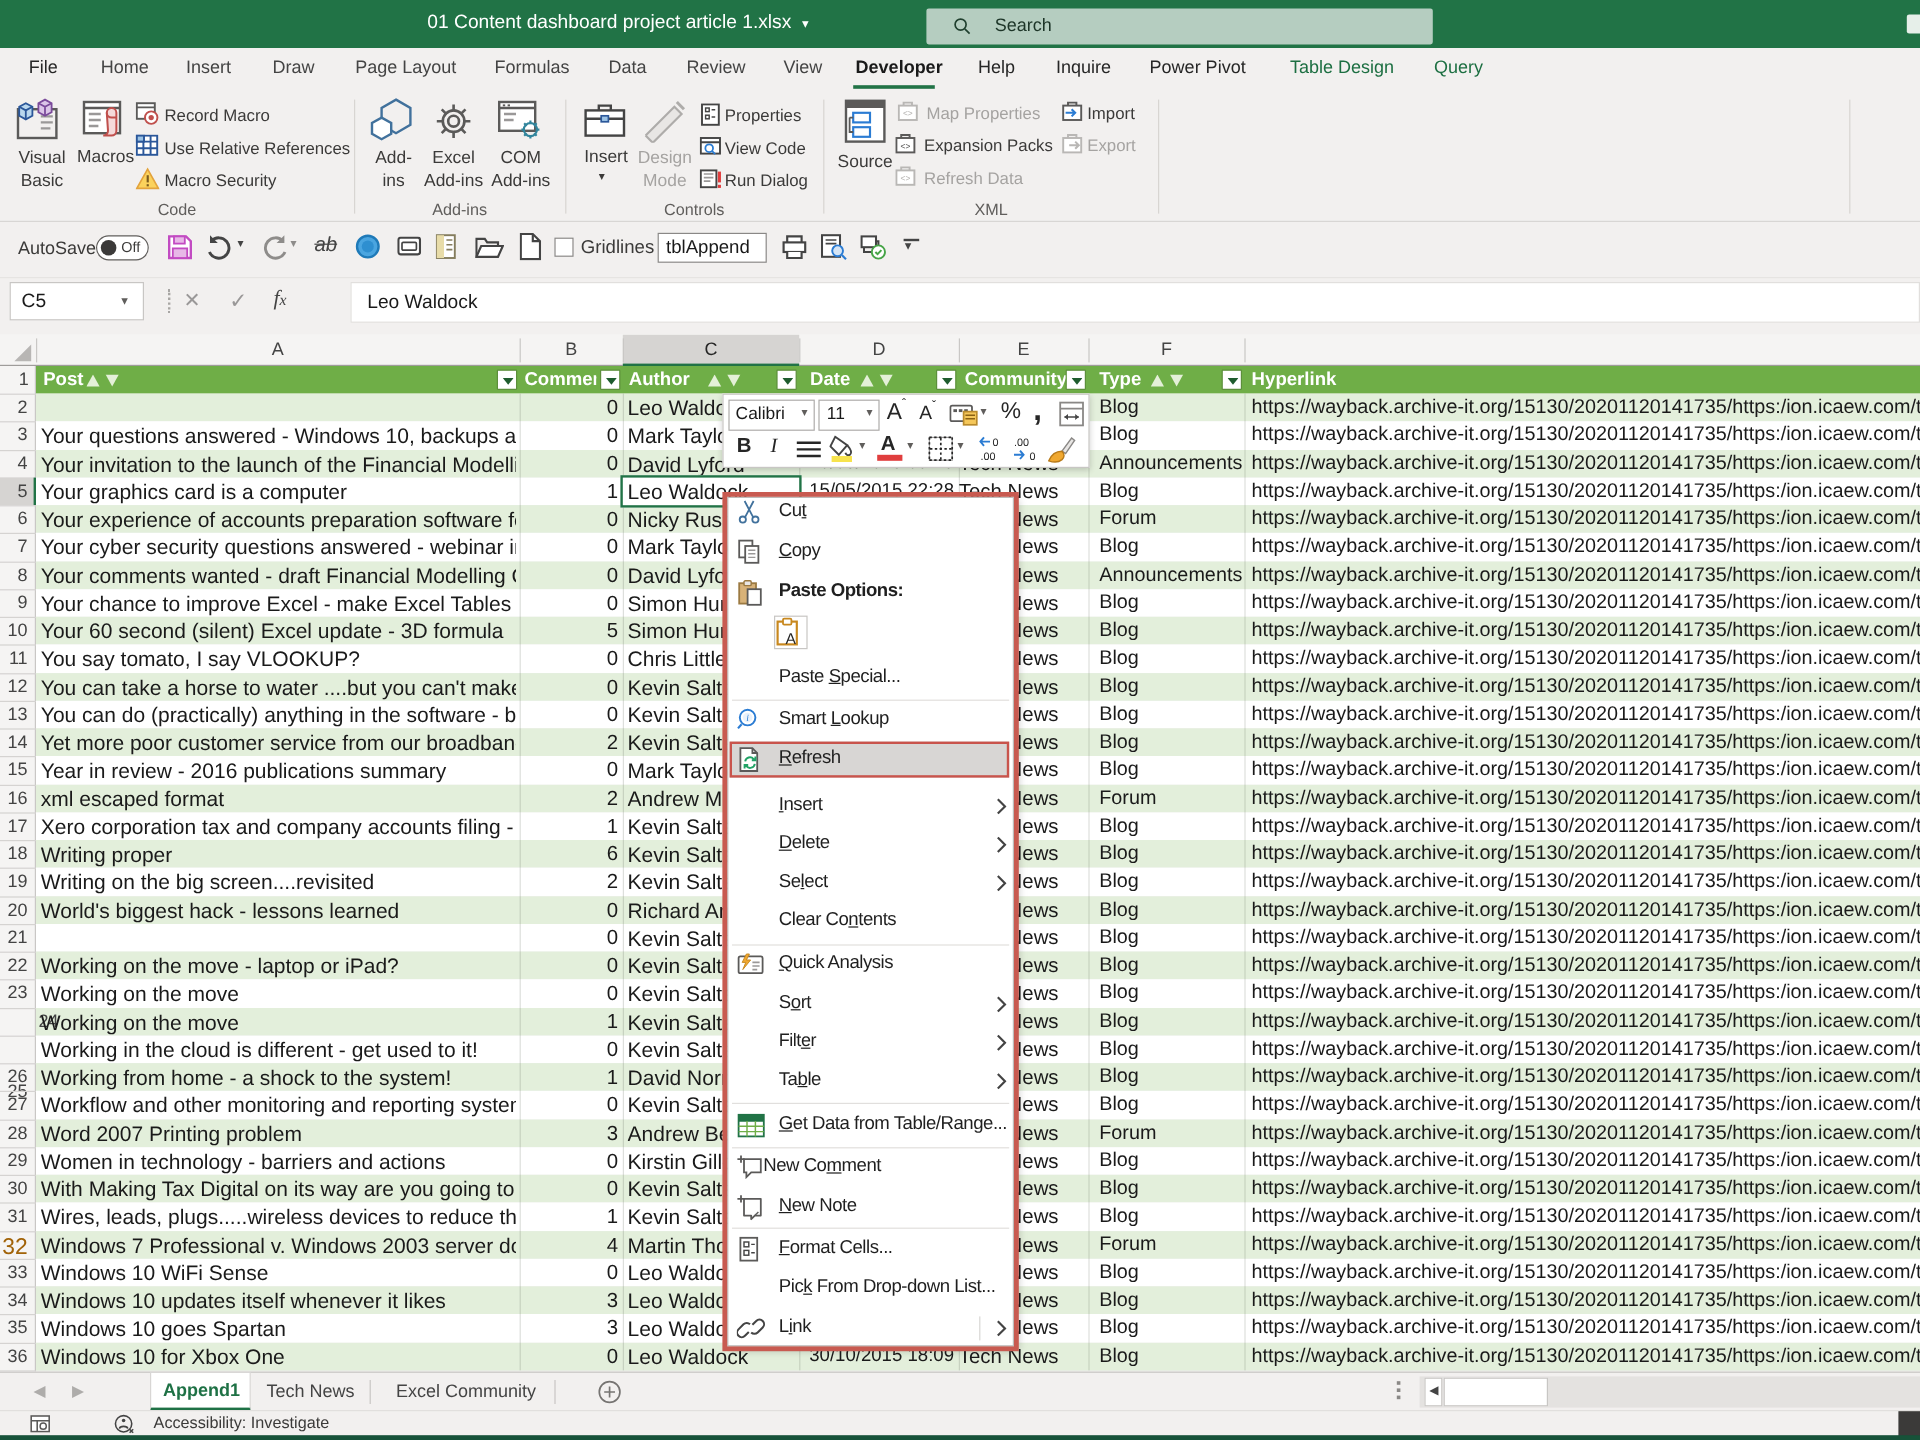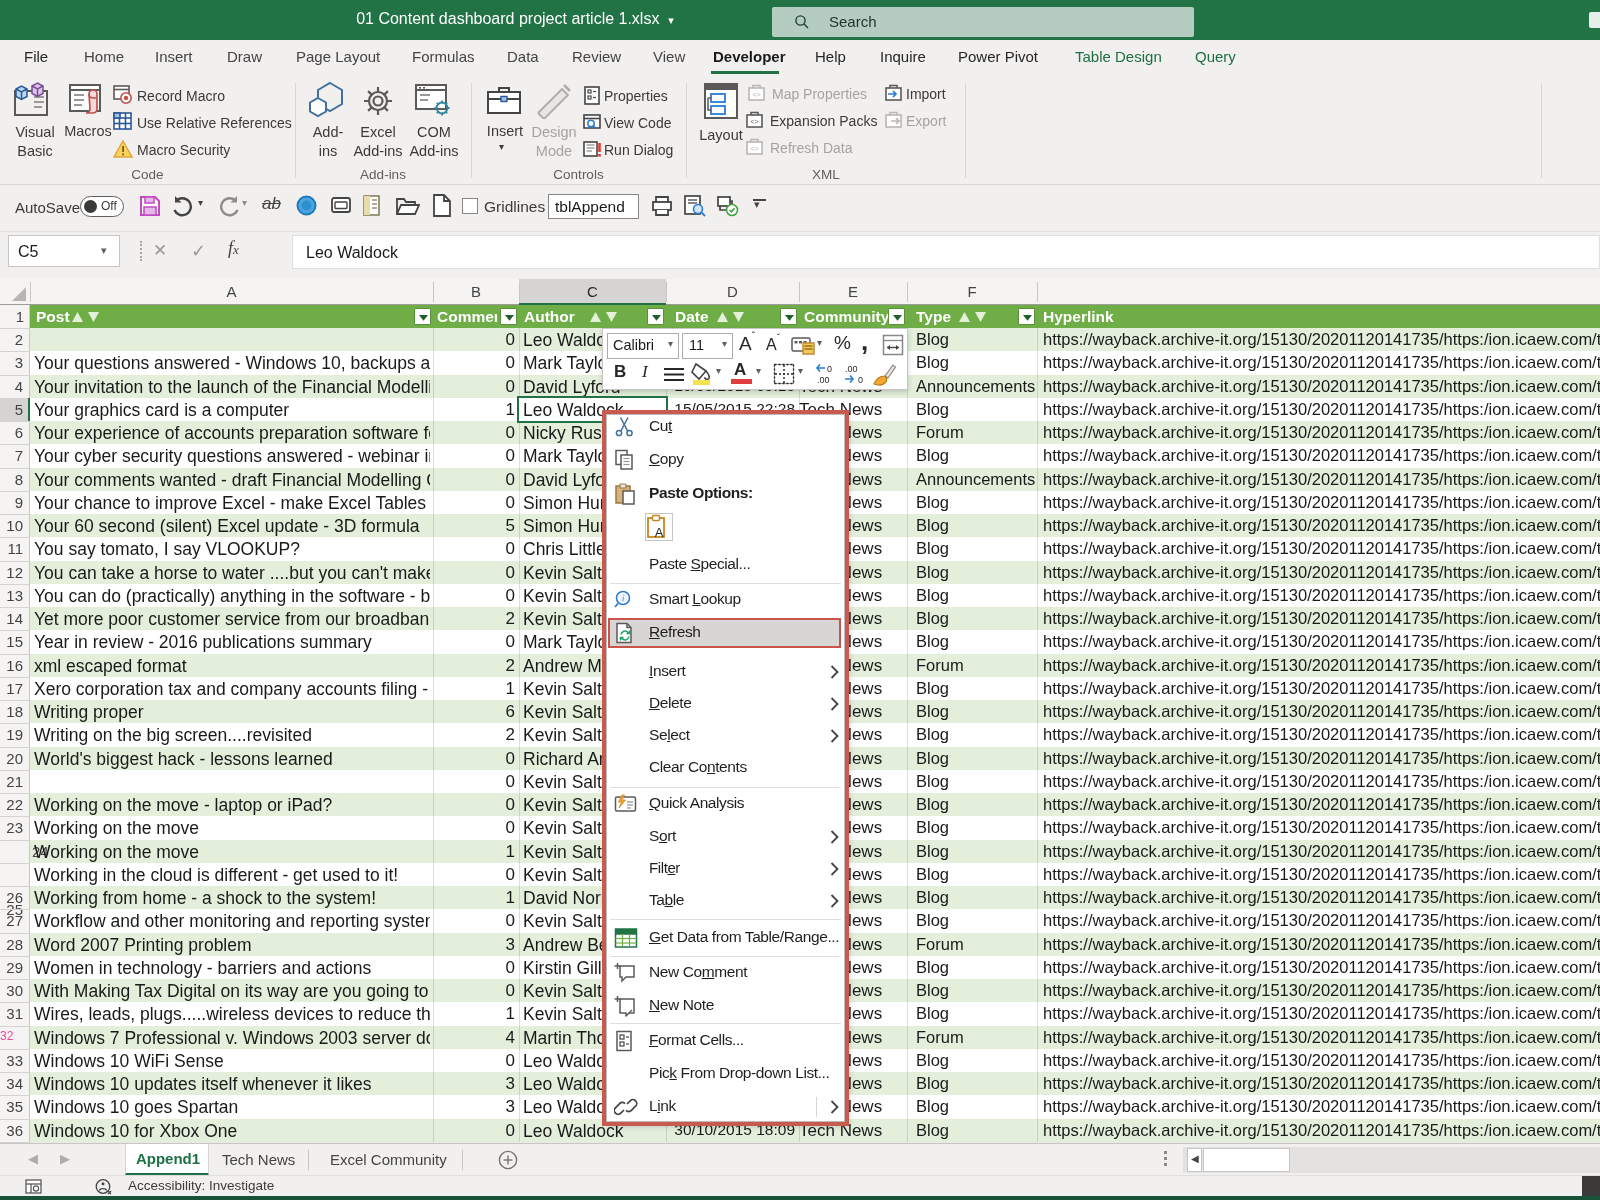--- a/index.html
+++ b/index.html
@@ -162,21 +162,21 @@
 <div class="ab nw" style="left:604px;top:67px;font-size:14px;color:#3b3a39;">Run Dialog</div>
 <div class="ab nw" style="left:471px;top:92px;width:215px;text-align:center;font-size:13.5px;color:#605e5c;">Controls</div>
 
 <svg class="ab" style="left:703px;top:7px;" width="36" height="40" viewBox="0 0 36 40">
  <rect x="2" y="2" width="32" height="34" fill="#fff" stroke="#5b5a59" stroke-width="2"></rect>
  <rect x="2" y="2" width="32" height="6" fill="#5b5a59"></rect>
  <rect x="8" y="12" width="14" height="8" fill="#fff" stroke="#2b7cd3" stroke-width="1.8"></rect>
  <rect x="8" y="24" width="14" height="8" fill="#fff" stroke="#2b7cd3" stroke-width="1.8"></rect>
  <path d="M5 16 h3 M5 16 v12 h3" fill="none" stroke="#5b5a59" stroke-width="1.5"></path>
 </svg>
-<div class="ab nw" style="left:694px;top:52px;width:54px;text-align:center;font-size:14.5px;color:#3b3a39;">Layout</div>
+<div class="ab nw" style="left:694px;top:52px;width:54px;text-align:center;font-size:14.5px;color:#3b3a39;">Source</div>
 
 <svg class="ab" style="left:748px;top:9px;" width="20" height="19" viewBox="0 0 20 19">
  <rect x="1" y="4" width="15" height="12" fill="#fff" stroke="#b9b7b5" stroke-width="1.6"></rect>
  <path d="M5 4 v-2.5 h7 v2.5" fill="none" stroke="#b9b7b5" stroke-width="1.6"></path>
  <text x="8.5" y="13" font-size="7" fill="#b9b7b5" text-anchor="middle" font-family="Liberation Sans">&lt;&gt;</text>
 </svg>
 <div class="ab nw" style="left:772px;top:11px;font-size:14px;color:#a5a3a1;">Map Properties</div>
 <svg class="ab" style="left:746px;top:36px;" width="20" height="19" viewBox="0 0 20 19">
  <rect x="1" y="4" width="15" height="12" fill="#fff" stroke="#5b5a59" stroke-width="1.6"></rect>
  <path d="M5 4 v-2.5 h7 v2.5" fill="none" stroke="#5b5a59" stroke-width="1.6"></path>
@@ -687,21 +687,21 @@
     <div class="ab" style="left:0;top:746.50px;width:30px;height:1px;background:#d5d3d1;"></div>
     <div class="ab nw" style="left:34px;top:725.25px;width:396px;overflow:hidden;font-size:17.5px;color:#1a1a1a;">Wires, leads, plugs.....wireless devices to reduce the clutter</div>
     <div class="ab nw" style="left:433px;top:725.25px;width:82px;text-align:right;font-size:17px;color:#1a1a1a;">1</div>
     <div class="ab nw" style="left:523px;top:725.25px;width:141px;overflow:hidden;font-size:17.5px;color:#1a1a1a;">Kevin Salter</div>
     <div class="ab nw" style="left:672px;top:725.25px;width:123px;text-align:right;font-size:15.5px;color:#1a1a1a;">10/05/2015 09:15</div>
     <div class="ab nw" style="left:799px;top:725.25px;width:106px;overflow:hidden;font-size:17px;color:#1a1a1a;">Tech News</div>
     <div class="ab nw" style="left:916px;top:725.25px;width:121px;overflow:hidden;font-size:16.5px;color:#1a1a1a;">Blog</div>
     <div class="ab nw" style="left:1043px;top:725.25px;width:557px;overflow:hidden;font-size:16.5px;color:#1a1a1a;">https://wayback.archive-it.org/15130/20201120141735/https:/ion.icaew.com/technews/b/blogs/posts/</div>
     <div class="ab" style="left:30px;top:746.50px;width:1570px;height:1px;background:rgba(120,140,110,0.18);"></div>
     <div class="ab" style="left:30px;top:746.50px;width:1570px;height:23.25px;background:#e3efdb;"></div>
-    <div class="ab nw" style="left:0;top:749.50px;width:23px;font-size:12px;color:#ec4899;">32</div>
+    <div class="ab nw" style="left:0;top:749.50px;width:23px;text-align:right;font-size:19px;color:#a16207;">32</div>
     <div class="ab" style="left:0;top:769.75px;width:30px;height:1px;background:#d5d3d1;"></div>
     <div class="ab nw" style="left:34px;top:748.50px;width:396px;overflow:hidden;font-size:17.5px;color:#1a1a1a;">Windows 7 Professional v. Windows 2003 server domain</div>
     <div class="ab nw" style="left:433px;top:748.50px;width:82px;text-align:right;font-size:17px;color:#1a1a1a;">4</div>
     <div class="ab nw" style="left:523px;top:748.50px;width:141px;overflow:hidden;font-size:17.5px;color:#1a1a1a;">Martin Thompson</div>
     <div class="ab nw" style="left:672px;top:748.50px;width:123px;text-align:right;font-size:15.5px;color:#1a1a1a;">10/05/2015 09:15</div>
     <div class="ab nw" style="left:799px;top:748.50px;width:106px;overflow:hidden;font-size:17px;color:#1a1a1a;">Tech News</div>
     <div class="ab nw" style="left:916px;top:748.50px;width:121px;overflow:hidden;font-size:16.5px;color:#1a1a1a;">Forum</div>
     <div class="ab nw" style="left:1043px;top:748.50px;width:557px;overflow:hidden;font-size:16.5px;color:#1a1a1a;">https://wayback.archive-it.org/15130/20201120141735/https:/ion.icaew.com/technews/b/blogs/posts/</div>
     <div class="ab" style="left:30px;top:769.75px;width:1570px;height:1px;background:rgba(120,140,110,0.18);"></div>
     <div class="ab" style="left:30px;top:769.75px;width:1570px;height:23.25px;background:#ffffff;"></div>
@@ -937,21 +937,21 @@
     </svg>
   </div>
 <div class="ab nw" style="left:649px;top:928px;font-size:15.5px;letter-spacing:-0.4px;color:#1f1f1f;"><u>G</u>et Data from Table/Range...</div>
 <div class="ab" style="left:610px;top:956px;width:231px;height:1px;background:#e1dfdd;"></div>
 <div class="ab" style="left:614px;top:962px;width:24px;height:22px;">
     <svg width="23" height="22" viewBox="0 0 23 22">
       <path d="M6 4 h14 v11 h-8 l-4 4 v-4 h-2 z" fill="#fff" stroke="#5b5a59" stroke-width="1.5"></path>
       <path d="M3.5 1 v6 M0.5 4 h6" stroke="#5b5a59" stroke-width="1.5"></path>
     </svg>
   </div>
-<div class="ab nw" style="left:649px;top:963px;font-size:15.5px;letter-spacing:-0.4px;color:#1f1f1f;">New Co<u>m</u>ment</div>
+<div class="ab nw" style="left:636px;top:963px;font-size:15.5px;letter-spacing:-0.4px;color:#1f1f1f;">New Co<u>m</u>ment</div>
 <div class="ab" style="left:614px;top:995px;width:24px;height:22px;">
     <svg width="23" height="22" viewBox="0 0 23 22">
       <path d="M6 4 h14 v14 h-5 l-3 3 v-3 h-6 z" fill="#fff" stroke="#5b5a59" stroke-width="1.5" stroke-linejoin="round"></path>
       <path d="M15 18 l3 -3" stroke="#5b5a59" stroke-width="1.2"></path>
       <path d="M3.5 1 v6 M0.5 4 h6" stroke="#5b5a59" stroke-width="1.5"></path>
     </svg>
   </div>
 <div class="ab nw" style="left:649px;top:996px;font-size:15.5px;letter-spacing:-0.4px;color:#1f1f1f;"><u>N</u>ew Note</div>
 <div class="ab" style="left:610px;top:1023px;width:231px;height:1px;background:#e1dfdd;"></div>
 <div class="ab" style="left:614px;top:1030px;width:24px;height:22px;">

